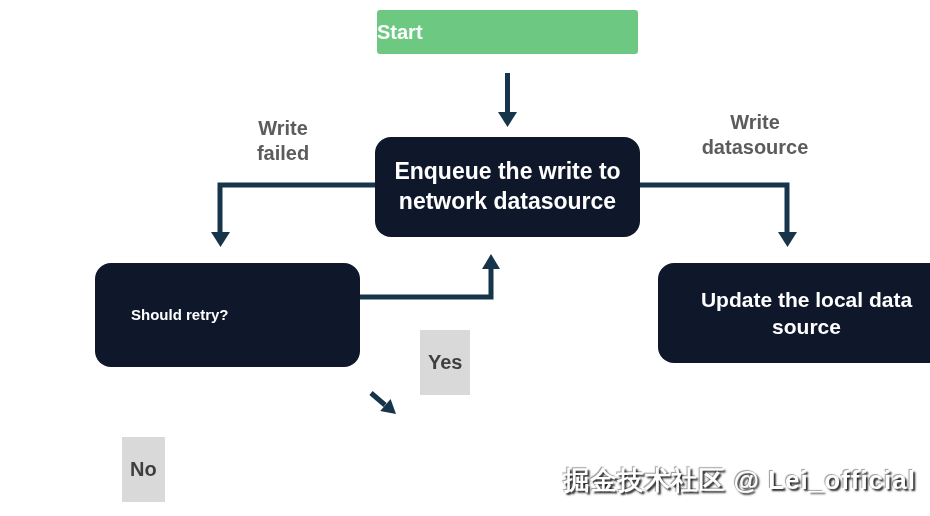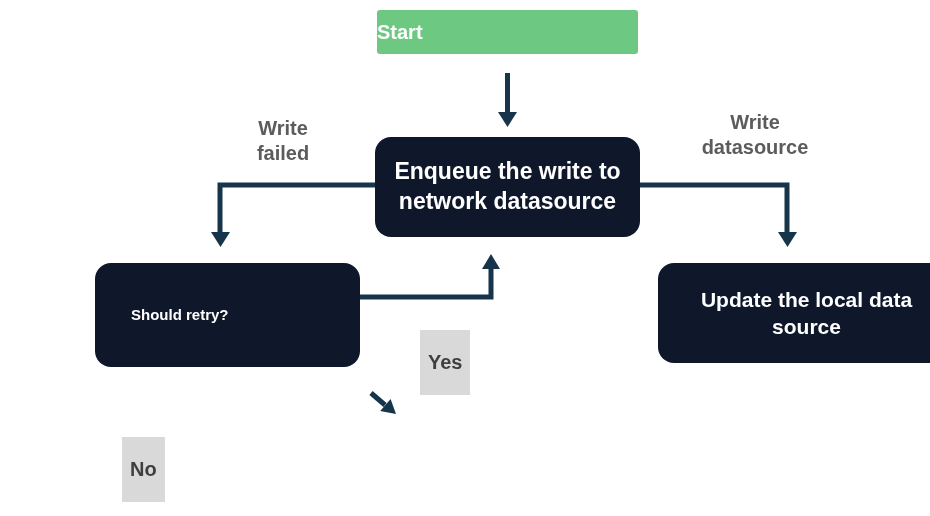--- a/index.html
+++ b/index.html
@@ -110,14 +110,15 @@
 
 
   <div class="edge-label lbl-write-failed">Write failed</div>
 
   <div class="edge-label lbl-write-successful">Write datasource</div>
 
   <div class="edge-label lbl-yes">Yes</div>
 
   <div class="edge-label lbl-no">No</div>
 
+  <div class="watermark">掘金技术社区 @ Lei_official</div>
 
 </div>
 
 </body></html>

